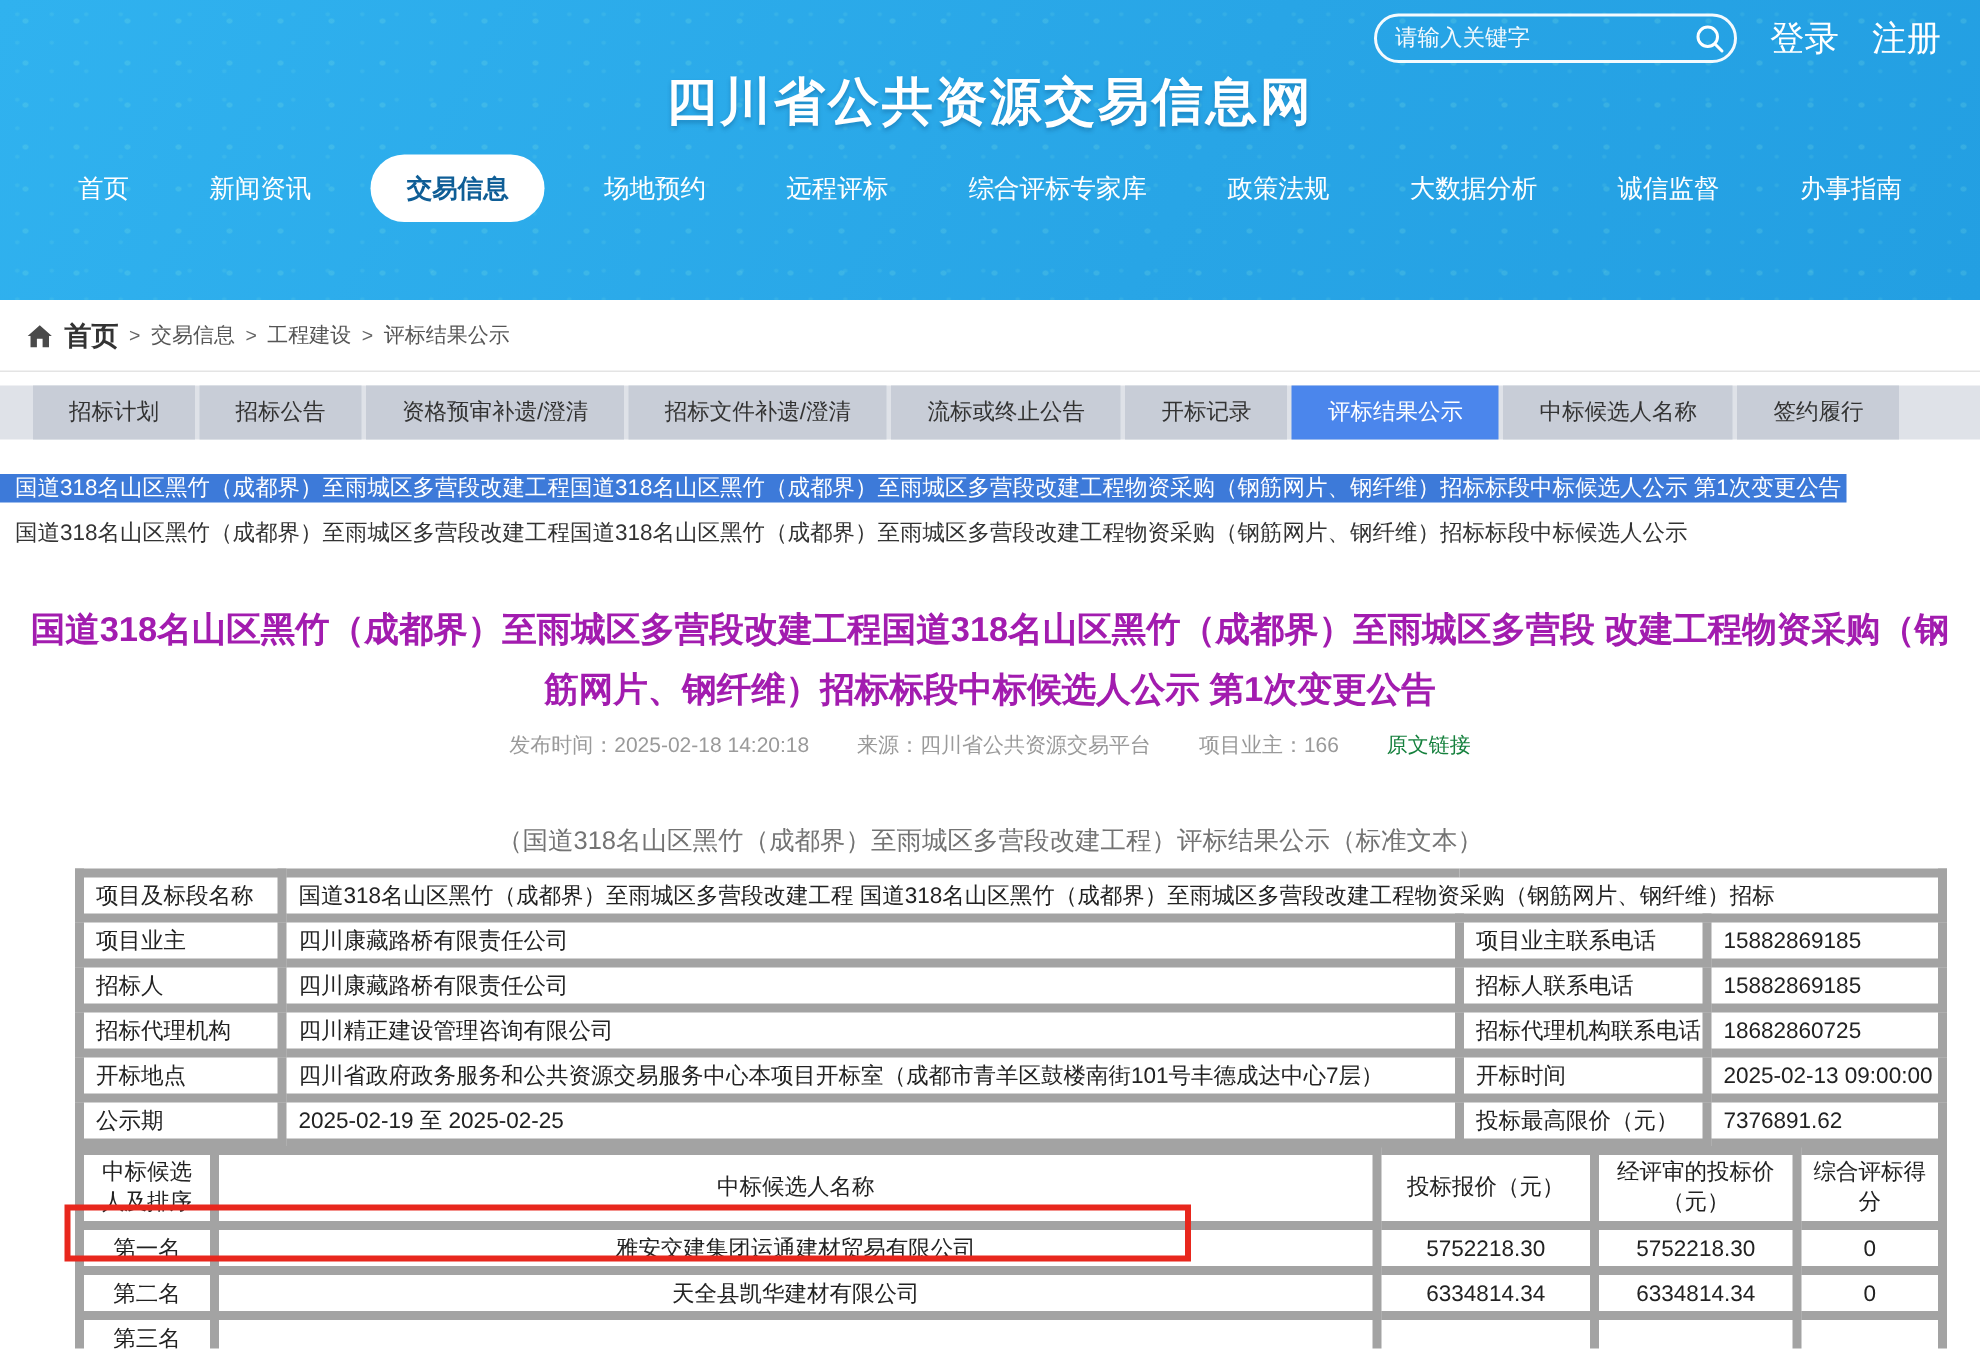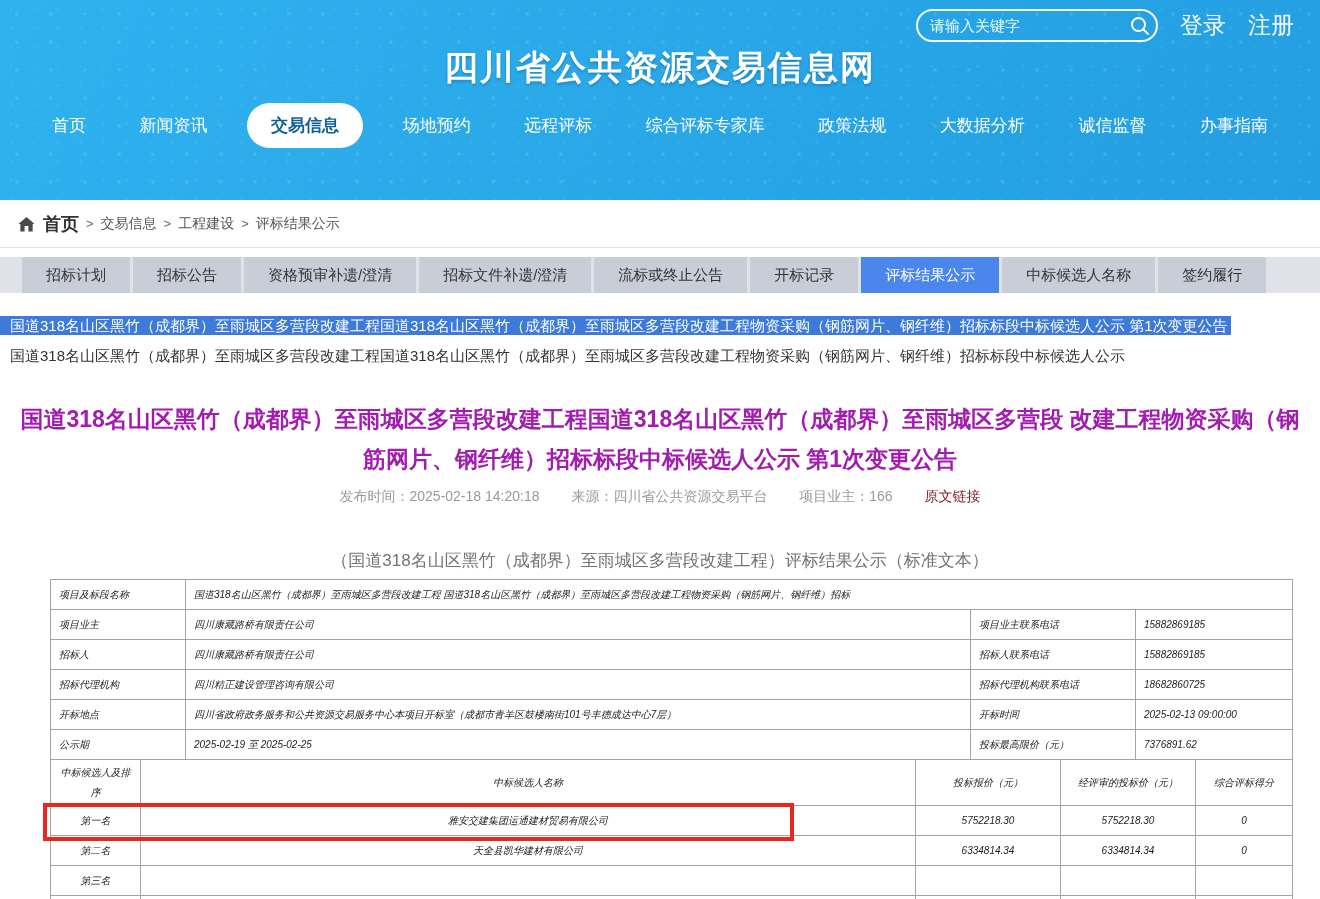--- a/index.html
+++ b/index.html
@@ -54,28 +54,28 @@
   
   .content{ padding:0 10px; }
   .selected-line{ margin-top:22px; font-size:15px; line-height:21px; }
   .selected-line .hl{ background:#3d7ad9; color:#fff; margin-left:-10px;
     padding:1px 3px 1px 10px; }
   .plain-line{ margin-top:9px; font-size:15px; color:#333; line-height:21px; }
   .article-title{ margin:33px 8px 0; text-align:center; font-size:23px;
     font-weight:bold; color:#a21caf; line-height:40px; }
   .article-meta{ text-align:center; margin-top:9px; color:#9a9a9a; font-size:14px; }
   .article-meta .group{ margin:0 14px; }
-  .orig-link{ color:#7f1d1d; }
+  .orig-link{ color:#15803d; }
   .table-caption{ text-align:center; margin-top:43px; font-size:17px; color:#737373; }
 
   
   .table-wrap{ position:relative; margin:7px 38px 0 40px; }
   table{ width:100%; border-collapse:collapse; table-layout:fixed; }
-  td,th{ border:1px solid #a3a3a3; font-size:10px; color:#222; padding:2px 8px;
-    overflow:hidden; white-space:nowrap;font-style:italic; }
+  td,th{ border:6px solid #a3a3a3; font-size:15px; color:#222; padding:2px 8px;
+    overflow:hidden; white-space:nowrap; }
   .info-table tr{ height:30px; }
   .info-table .lbl{ text-align:left; }
   .info-table .val{ text-align:left; }
   .cand-table{ margin-top:-1px; }
   .cand-table th{ font-weight:normal; text-align:center; white-space:normal;
     line-height:20px; height:46px; }
   .cand-table td{ text-align:center; height:30px; }
   .red-box{ position:absolute; left:-7px; top:224px; width:751px; height:38px;
     border:4px solid #e8271d; pointer-events:none; }
 </style>

